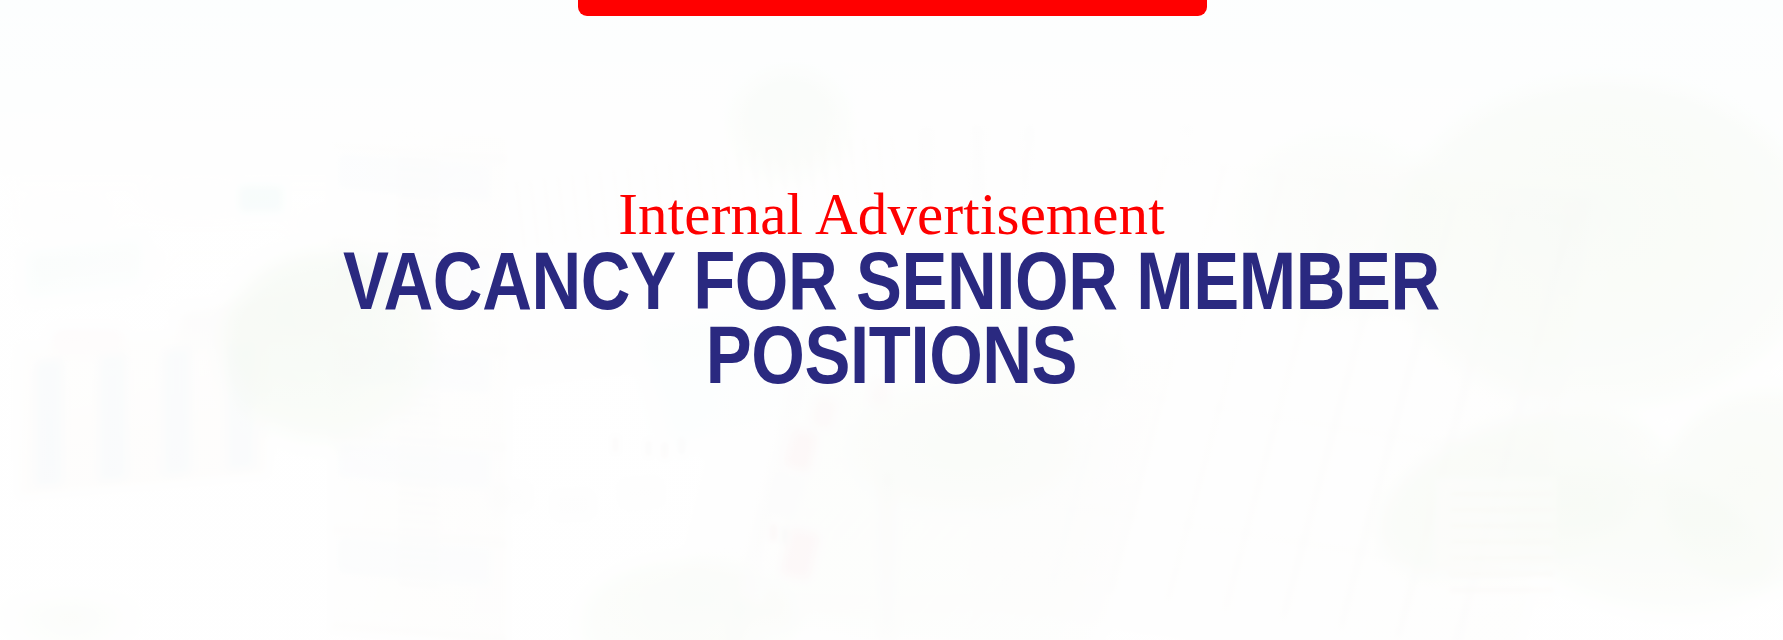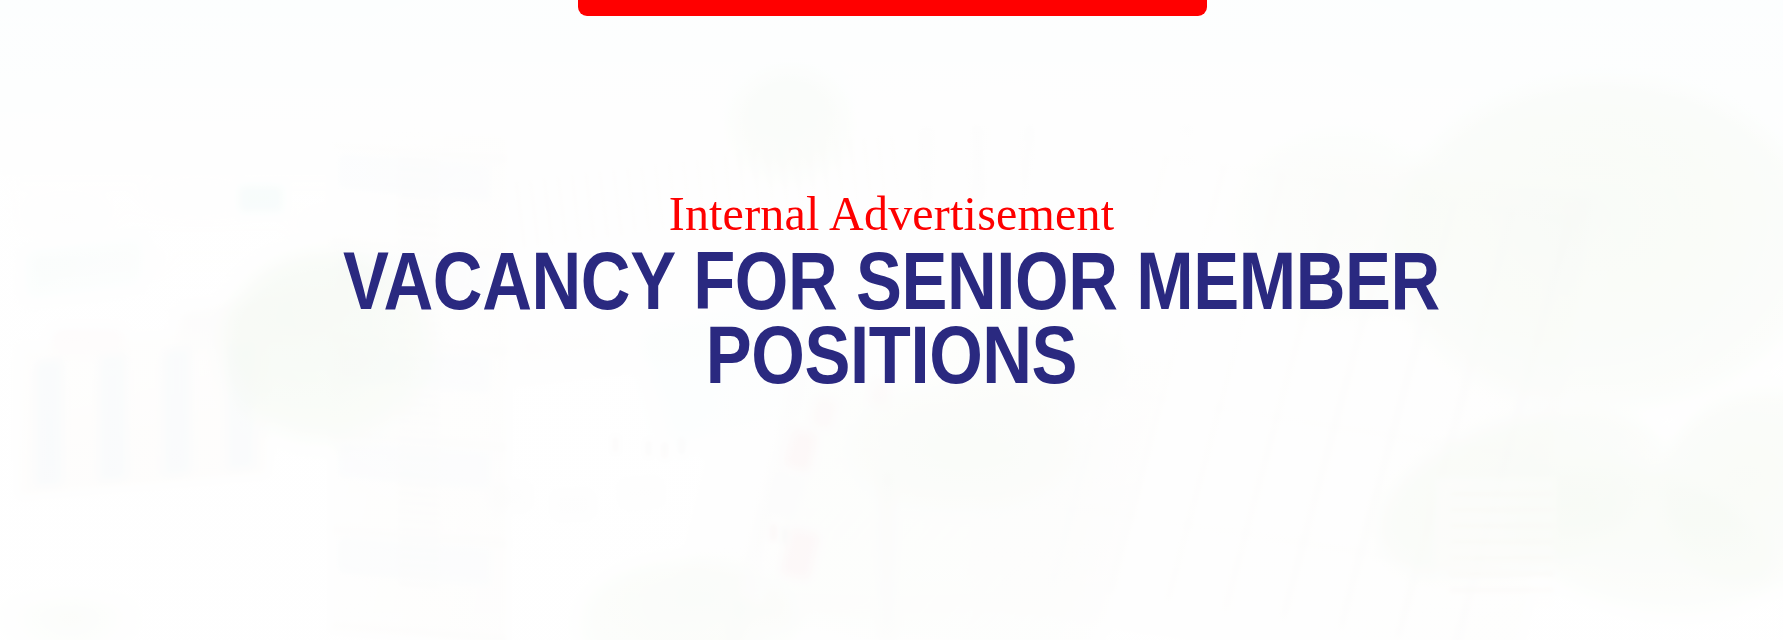--- a/index.html
+++ b/index.html
@@ -352,21 +352,21 @@
   
   #text-block {
     position:absolute;
     left:0; right:0; top:186px;
     z-index:6;
     text-align:center;
   }
 
   #eyebrow {
     font-family:"Liberation Serif", serif;
-    font-size:48px;
+    font-size:59px;
     line-height:56px;
     color:#fe0000;
     letter-spacing:.2px;
     white-space:nowrap;
   }
 
   #headline {
     margin-top:2px;
     font-family:"Liberation Sans Narrow","Liberation Sans", sans-serif;
     font-weight:700;

